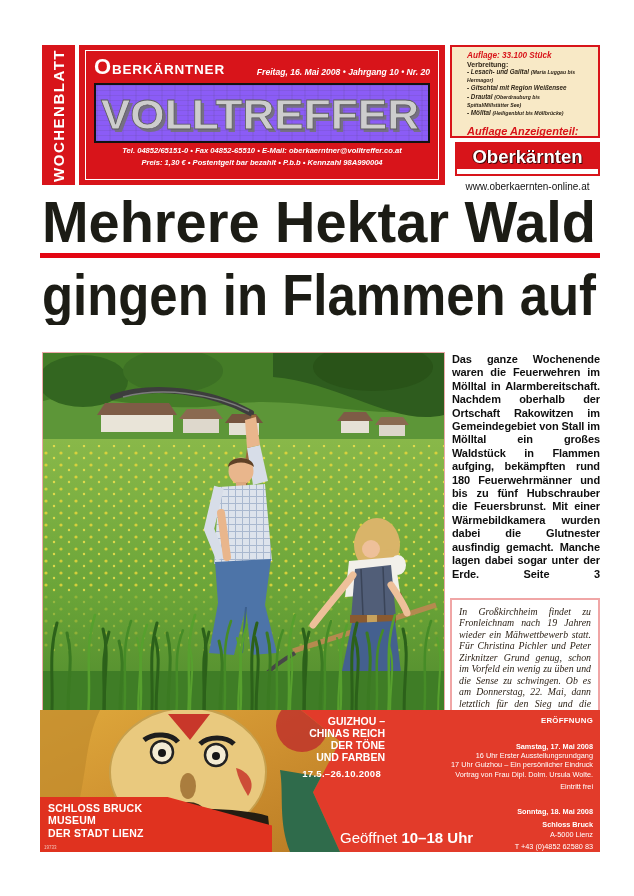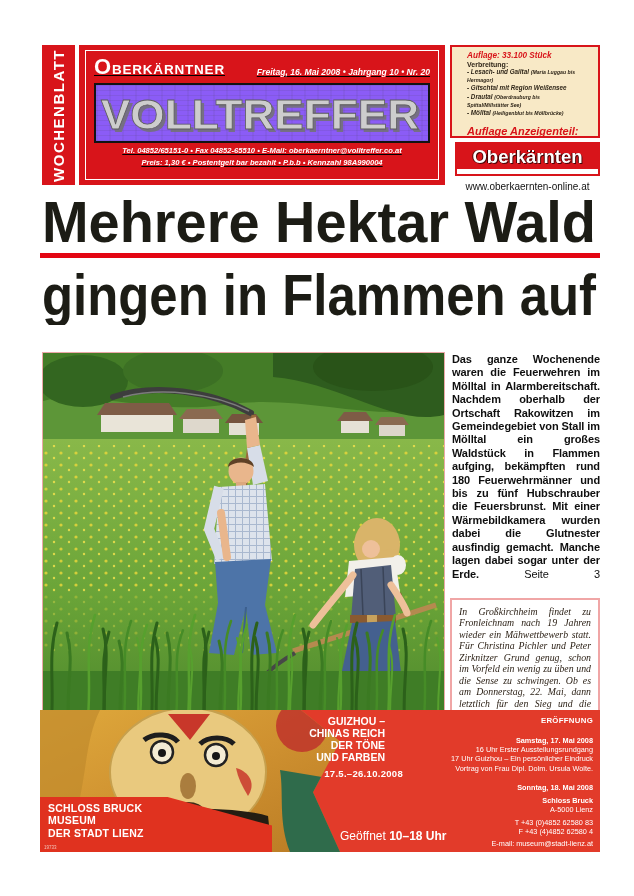--- a/index.html
+++ b/index.html
@@ -7,21 +7,21 @@
   .page { position:relative; width:634px; height:896px; background:#ffffff; overflow:hidden; }
 
   
   .wb-strip { position:absolute; left:42px; top:45px; width:33px; height:140px;
     background:#d8141a; display:flex; align-items:center; justify-content:center; }
   .wb-strip span { writing-mode:vertical-rl; transform:rotate(180deg);
     color:#fff; font-weight:bold; font-size:15px; letter-spacing:1.5px; }
 
   .masthead { position:absolute; left:79px; top:45px; width:366px; height:140px;
     background:#d8141a; padding:5px 6px; }
-  .mast-inner { border:1.5px solid #ffffff; height:100%; padding:3px 8px 14px; position:relative;text-decoration:underline; }
+  .mast-inner { border:1.5px solid #ffffff; height:100%; padding:3px 8px 14px; position:relative; }
   .mast-row1 { display:flex; justify-content:space-between; align-items:flex-end; }
   .brand { display:inline-block; color:#fff; font-weight:bold; font-size:13.5px; letter-spacing:0.8px; }
   .brand::first-letter { font-size:22px; }
   .dateline { color:#fff; font-weight:bold; font-style:italic; font-size:8.6px; padding-bottom:3px; }
   .logo-box { margin:3px 0 2px; background:#8b5cf6; border:2px solid #121212; height:60px;
     position:relative; overflow:hidden; display:flex; align-items:center; justify-content:center; }
   .logo-tex { position:absolute; inset:0;
     background:
       repeating-linear-gradient(0deg, rgba(60,60,60,.10) 0 1px, transparent 1px 5px),
       repeating-linear-gradient(90deg, rgba(60,60,60,.07) 0 2px, transparent 2px 13px); }
@@ -59,49 +59,49 @@
 
   
   .photo { position:absolute; left:42px; top:352px; width:403px; height:377px;
     border:1px solid #eba7a7; }
   .photo svg { display:block; }
 
   
   .article { position:absolute; left:452px; top:353px; width:148px; }
   .article p { font-size:11px; font-weight:bold; color:#0f0f0f; line-height:1.22;
     text-align:justify; text-align-last:justify; letter-spacing:-0.1px; overflow-wrap:break-word; }
-  .article .pageref { font-weight:normal; }
+  .article .pageref { font-weight:bold; }
 
   
   .teaser { position:absolute; left:450px; top:598px; width:150px; height:137px;
     border:2px solid #f0a6a6; background:#fff; padding:6px 7px; }
   .teaser p { font-family:"Liberation Serif", serif; font-style:italic; font-size:9.8px;
     color:#2e2318; line-height:1.17; text-align:justify; text-align-last:justify; }
 
   
   .ad { position:absolute; left:40px; top:710px; width:560px; height:142px;
     background:#e23b2a; overflow:hidden; }
   .ad-painting { position:absolute; left:0; top:0; width:300px; height:142px;
     clip-path:polygon(0 0, 87% 0, 100% 22%, 91% 58%, 100% 100%, 0 100%); }
   .ad-venue { position:absolute; left:0; top:87px; width:232px; height:55px;
     background:#e0321f; clip-path:polygon(0 0, 55% 0, 100% 52%, 100% 100%, 0 100%);
     padding:5px 0 0 8px; }
   .ad-venue .v-lines { color:#fff; font-weight:bold; font-size:10.5px; line-height:1.18;
     letter-spacing:0.2px; white-space:pre-line; }
   .ad-number { position:absolute; left:4px; bottom:2px; font-size:4.5px; color:#f3c4ba; }
   .ad-title { position:absolute; left:150px; top:6px; width:195px; text-align:right;
     color:#fff; font-weight:bold; font-size:10.5px; line-height:1.14; white-space:pre-line; }
-  .ad-dates { position:absolute; left:168px; top:58px; width:195px; text-align:right;
+  .ad-dates { position:absolute; left:146px; top:58px; width:195px; text-align:right;
     color:#fff; font-weight:bold; font-size:9.5px; letter-spacing:0.3px; }
-  .ad-open { position:absolute; left:300px; top:119px; width:150px; color:#fff; font-size:12px; }
+  .ad-open { position:absolute; left:300px; top:119px; width:150px; color:#fff; font-size:15px; }
   .ad-open b { font-weight:bold; }
   .ad-events { position:absolute; right:7px; top:6px; width:250px; text-align:right;
     color:#fff; font-size:7.3px; line-height:1.27; }
   .ev-h { font-weight:bold; font-size:7.8px; letter-spacing:0.3px; }
-  .ev-day { font-weight:bold; margin-top:10px; }
+  .ev-day { font-weight:bold; margin-top:16px; }
   .ev-lines { white-space:pre-line; }
   .ev-free { margin-top:3px; }
   .ev-venue { font-weight:bold; margin-top:4px; }
   .ev-mt { margin-top:3px; }
 </style>
 </head>
 <body>
 
 <div class="page">
 
@@ -335,20 +335,21 @@
     <div class="ad-open">
       <span>Geöffnet </span><b>10–18 Uhr</b>
     </div>
 
     <div class="ad-events">
       <div class="ev-h">ERÖFFNUNG</div>
       <div class="ev-day">Samstag, 17. Mai 2008</div>
       <div class="ev-lines">16 Uhr Erster Ausstellungsrundgang
 17 Uhr Guizhou – Ein persönlicher Eindruck
 Vortrag von Frau Dipl. Dolm. Ursula Wolte.</div>
+      <div class="ev-free">Eintritt frei</div>
       <div class="ev-day">Sonntag, 18. Mai 2008</div>
       <div class="ev-venue">Schloss Bruck</div>
       <div>A-5000 Lienz</div>
       <div class="ev-lines ev-mt">T +43 (0)4852 62580 83
 F +43 (4)4852 62580 4</div>
       <div class="ev-mt">E-mail: museum@stadt-lienz.at</div>
 
     </div>
   </div>
 

